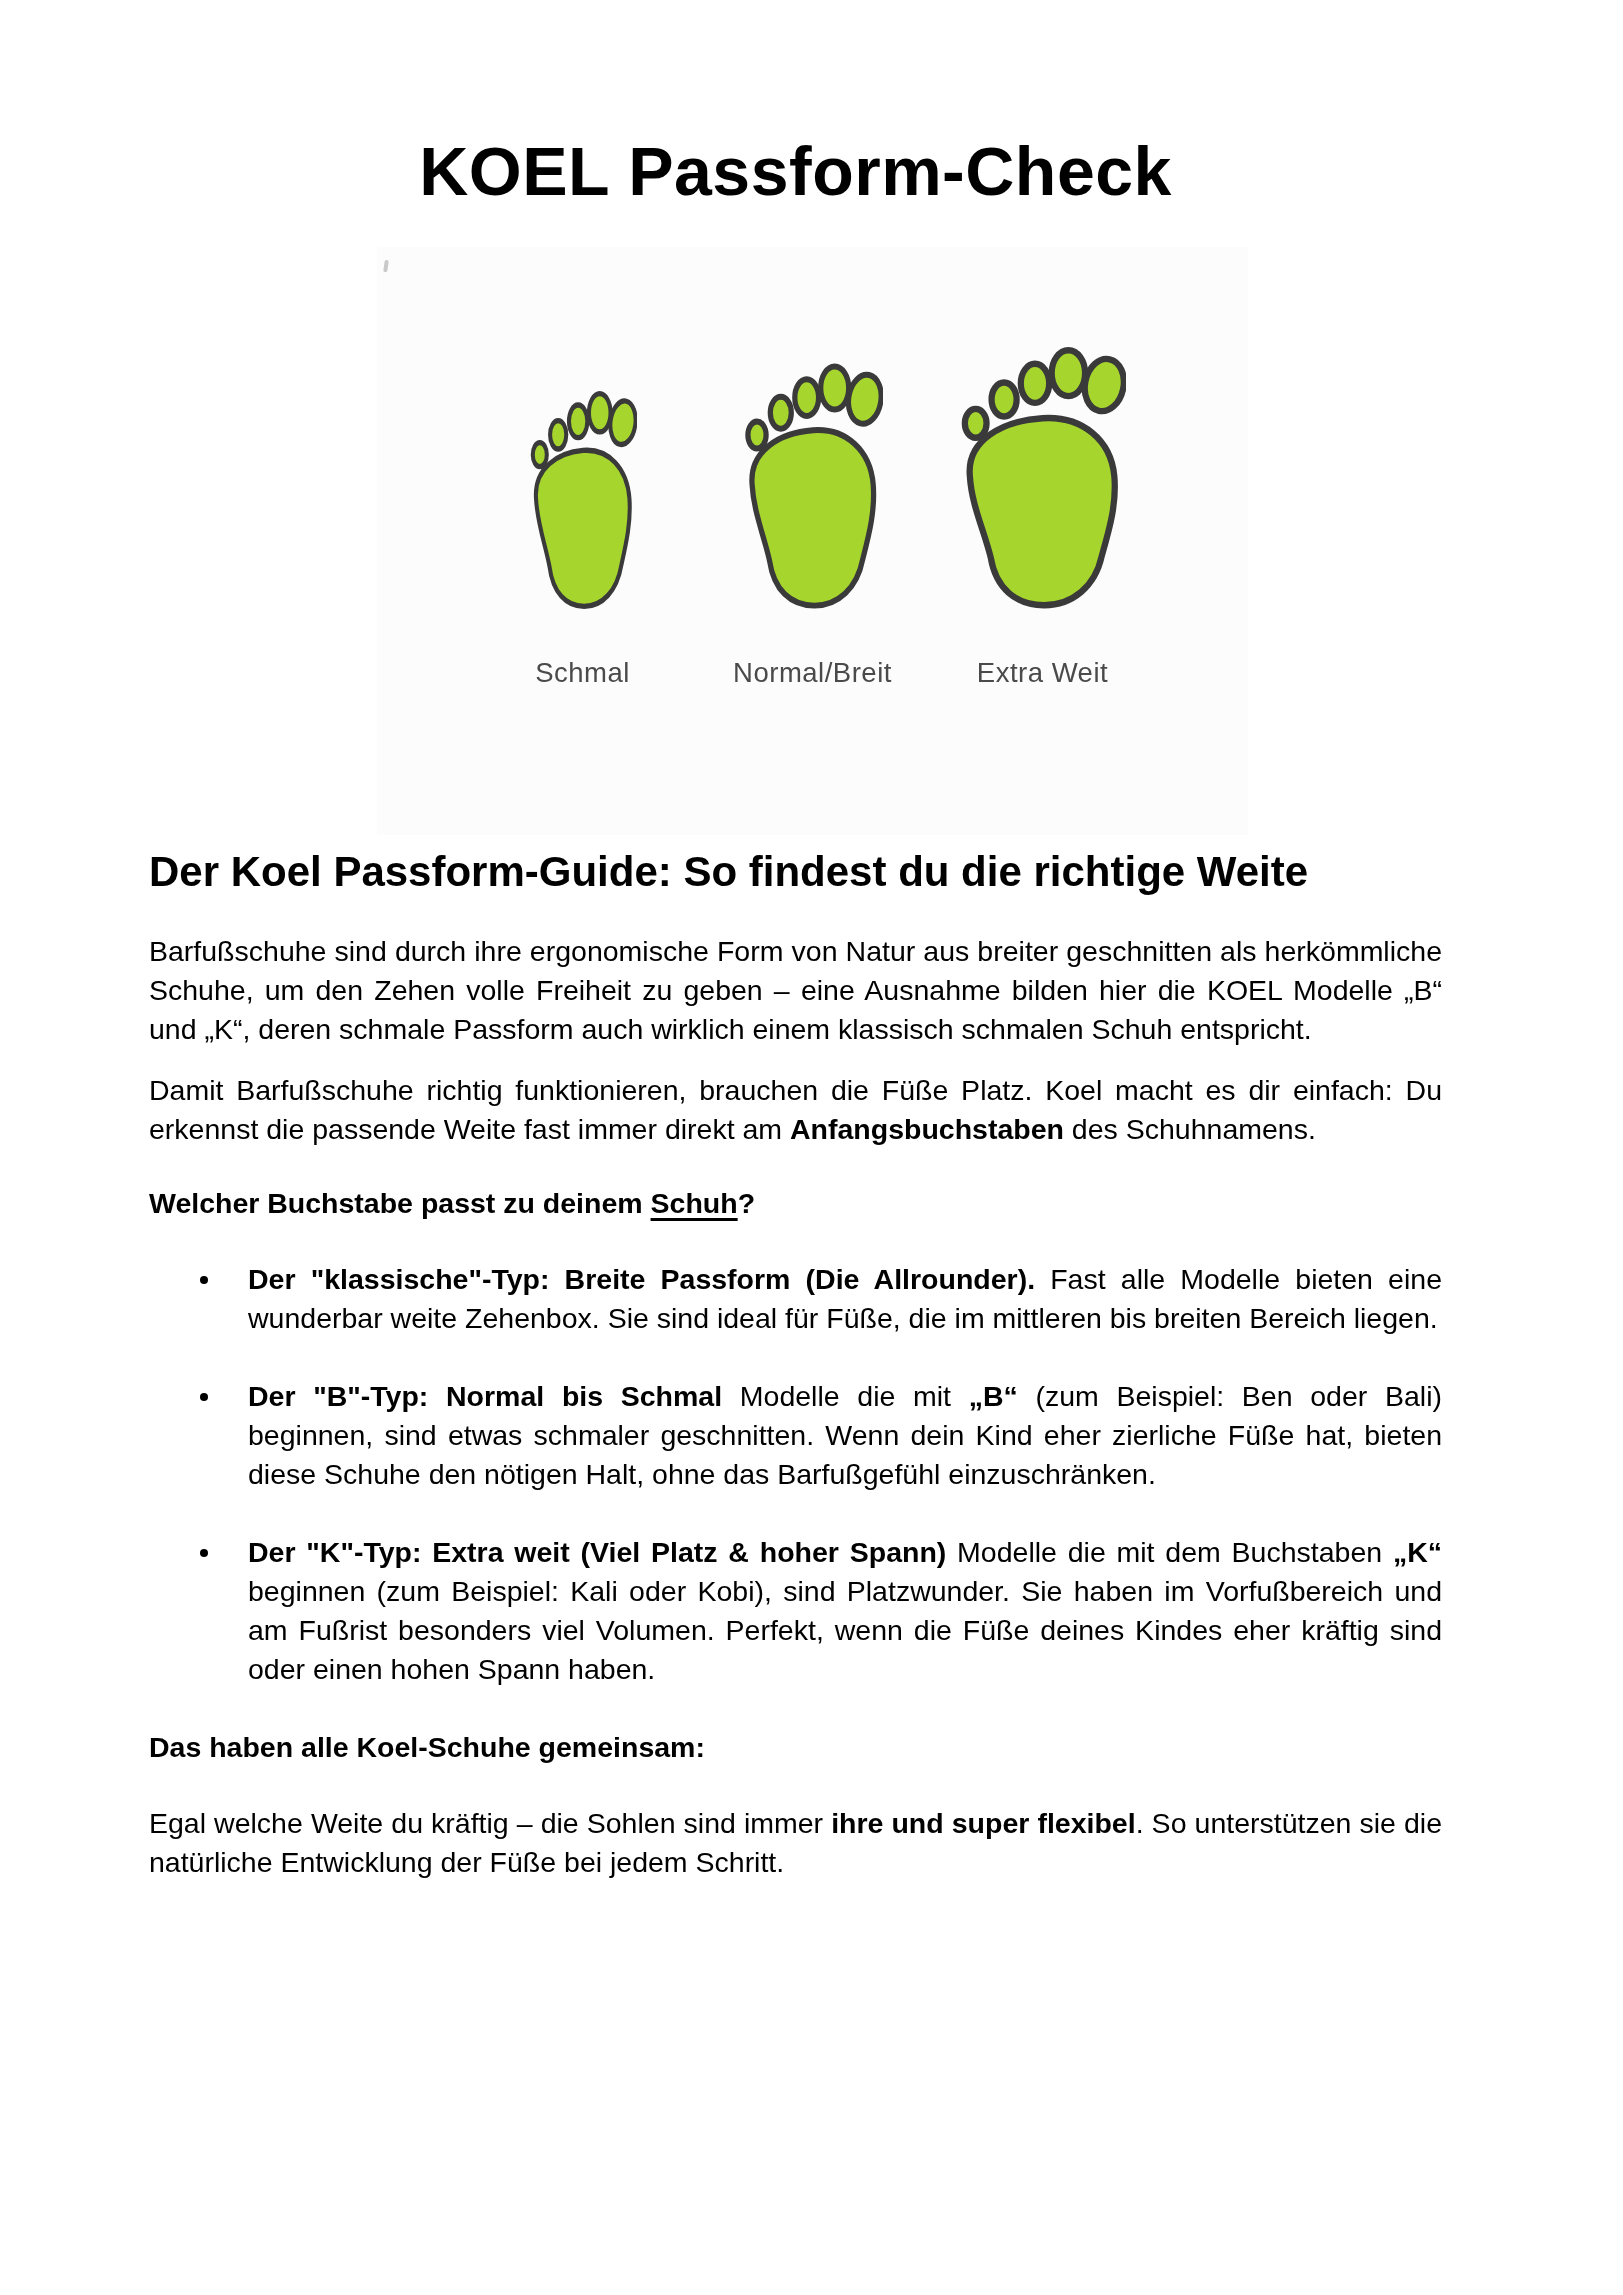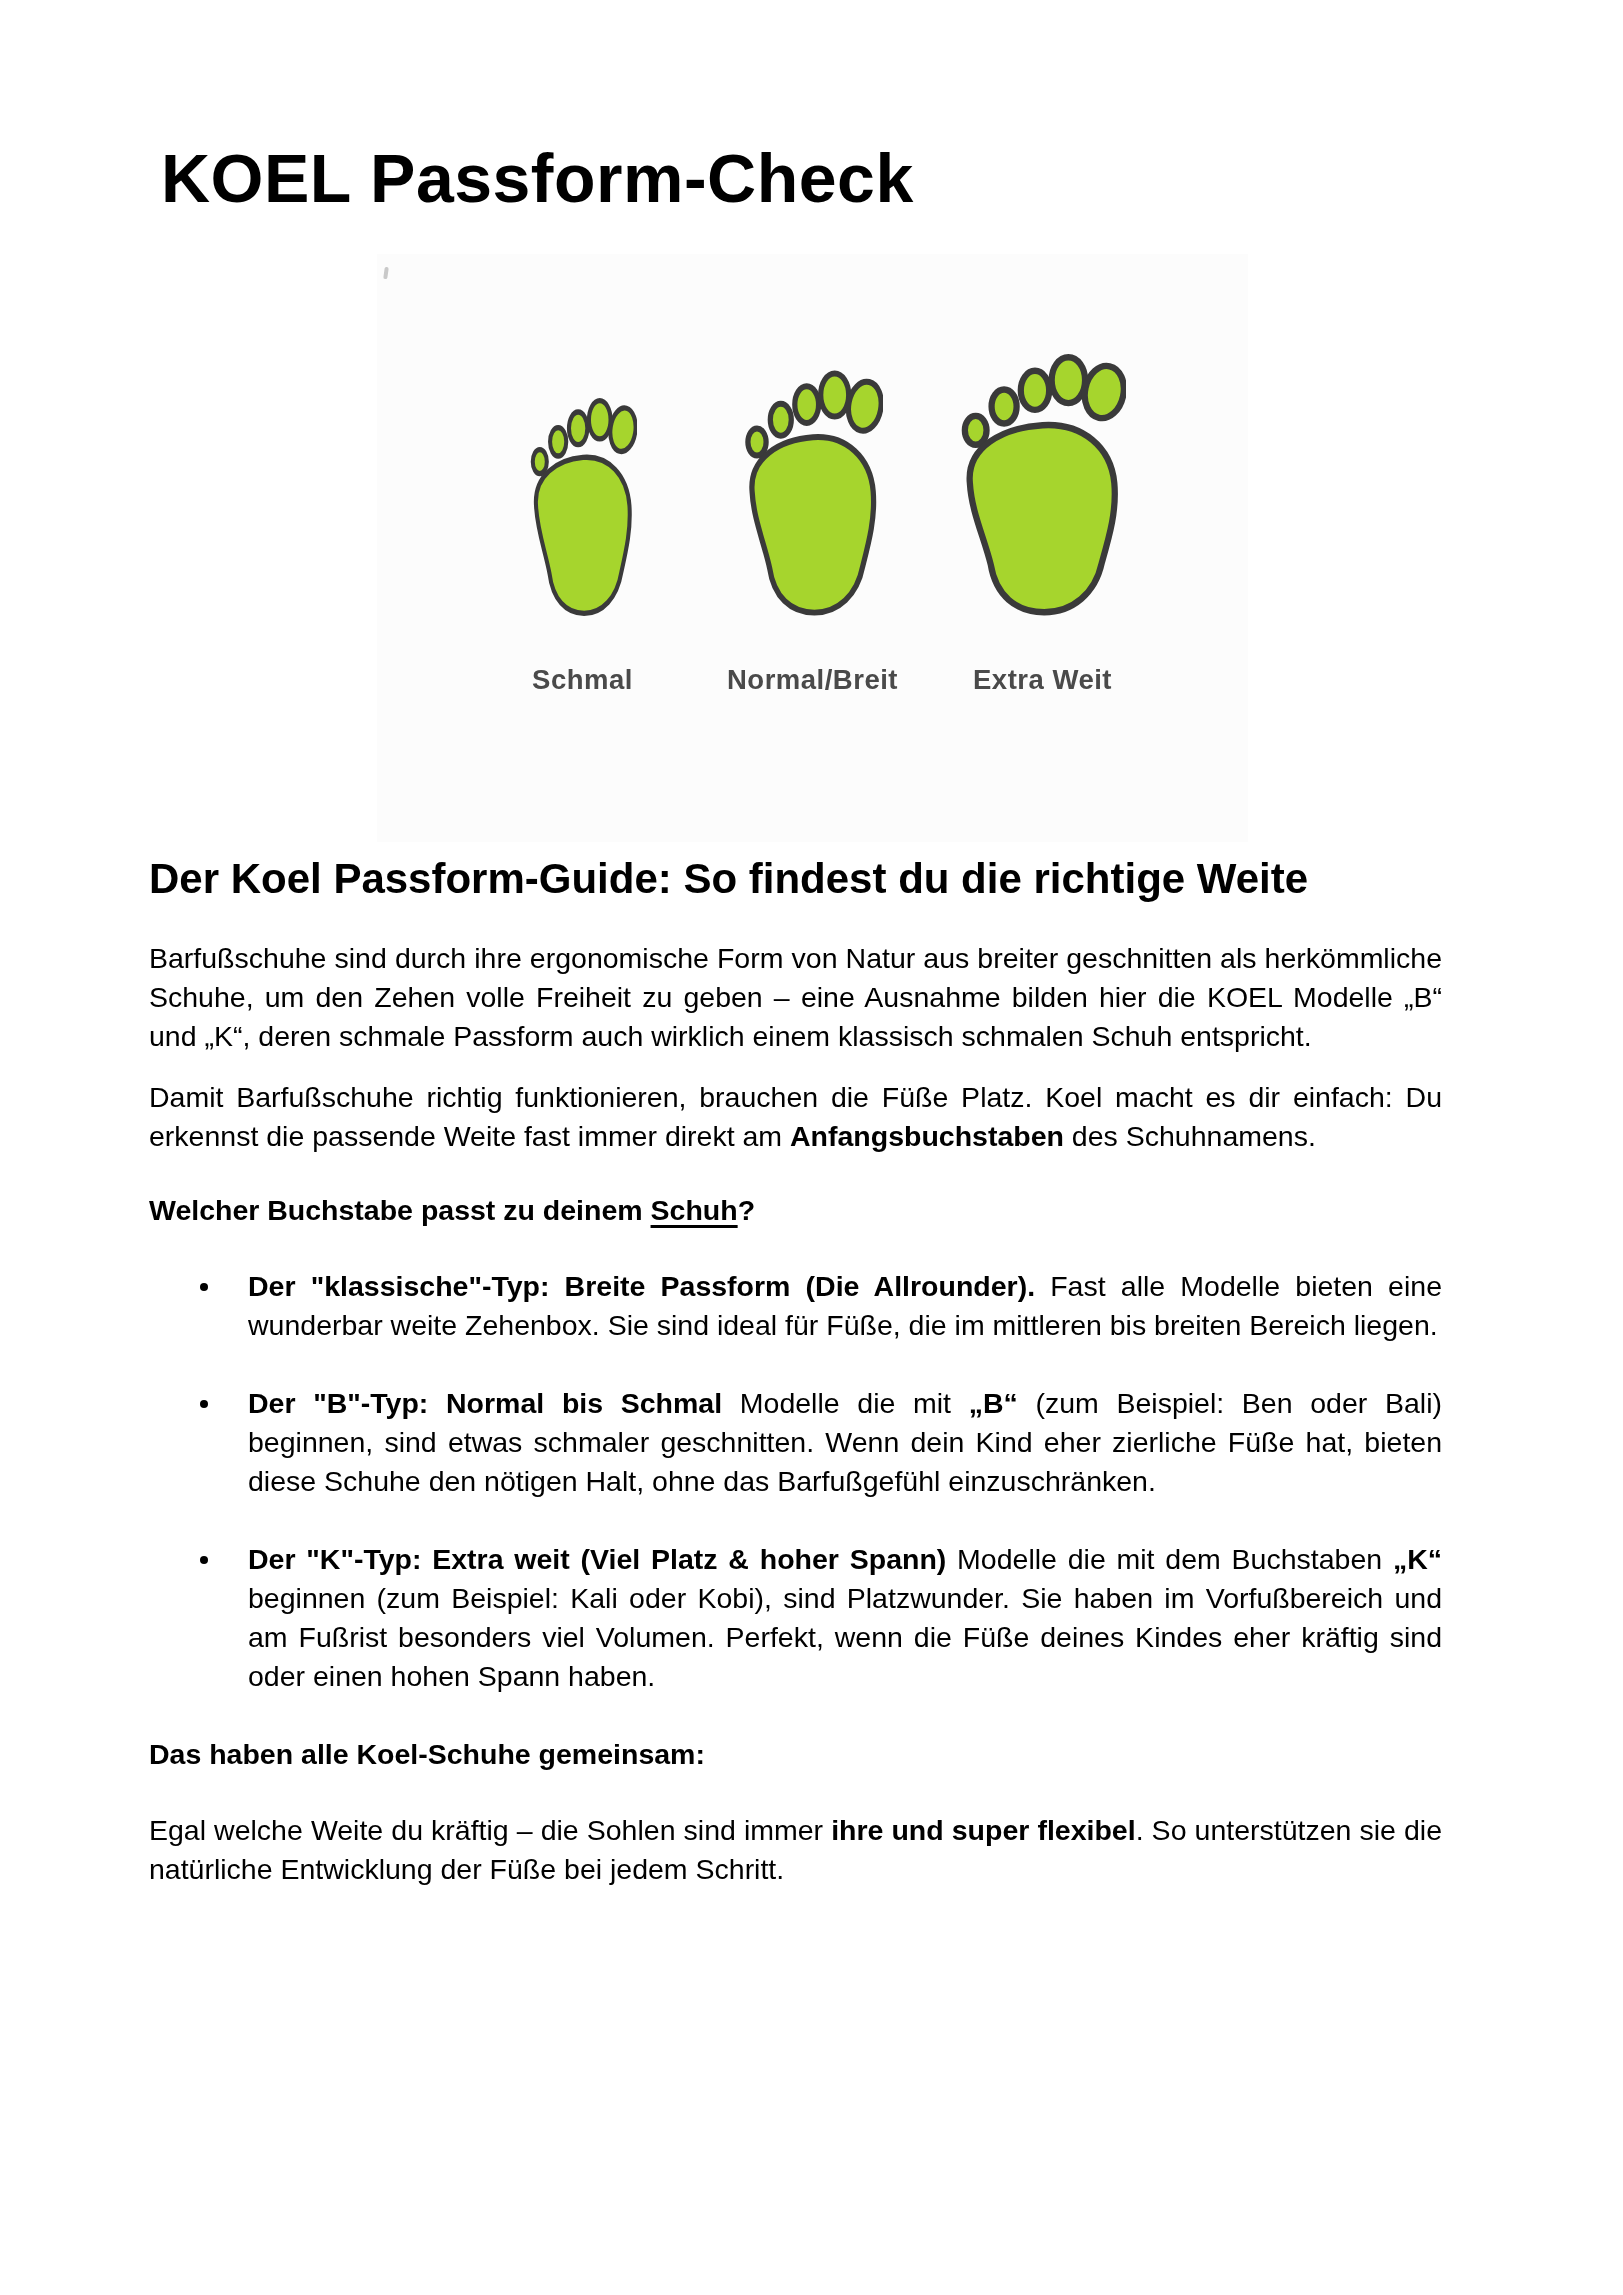--- a/index.html
+++ b/index.html
@@ -18,23 +18,24 @@
     margin:0 auto;
     background:var(--page-bg);
     color:var(--text-color);
     font-family:"Liberation Sans","DejaVu Sans",sans-serif;
     padding:127px 182px 0 149px;
     overflow:hidden;
   }
   h1.doc-title{
     font-size:68px;
     line-height:1.15;
-    margin:12px;
+    margin:5px;
     font-weight:bold;
     letter-spacing:0.5px;
+    text-align:center;
   }
   
   .figure{
     margin:37px 0 0 228px;
     width:871px;height:588px;
     background:var(--figure-bg);
     position:relative;
     display:flex;align-items:flex-end;justify-content:center;
   }
   .artifact{
@@ -50,21 +51,21 @@
     padding-bottom:147px;
   }
   .foot-col{
     width:230px;
     display:flex;flex-direction:column;align-items:center;
   }
   .foot-label{
     margin-top:45px;
     height:31px;
     font-size:27.5px;
-    font-weight:700;
+    font-weight:400;
     color:var(--caption-color);
     letter-spacing:0.5px;
     white-space:nowrap;
   }
   svg.foot use{
     fill:var(--foot-fill);
     stroke:var(--foot-outline);
     stroke-width:7.5px;
     stroke-linejoin:round;
     stroke-linecap:round;

